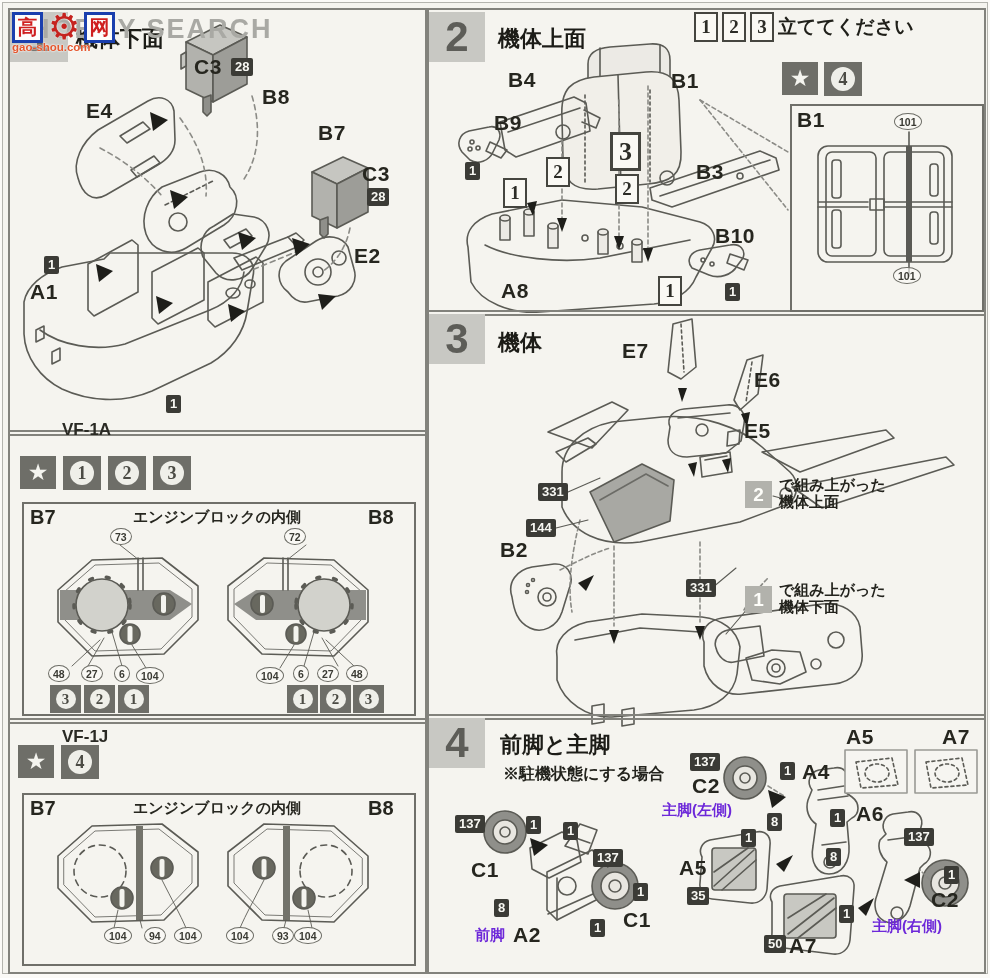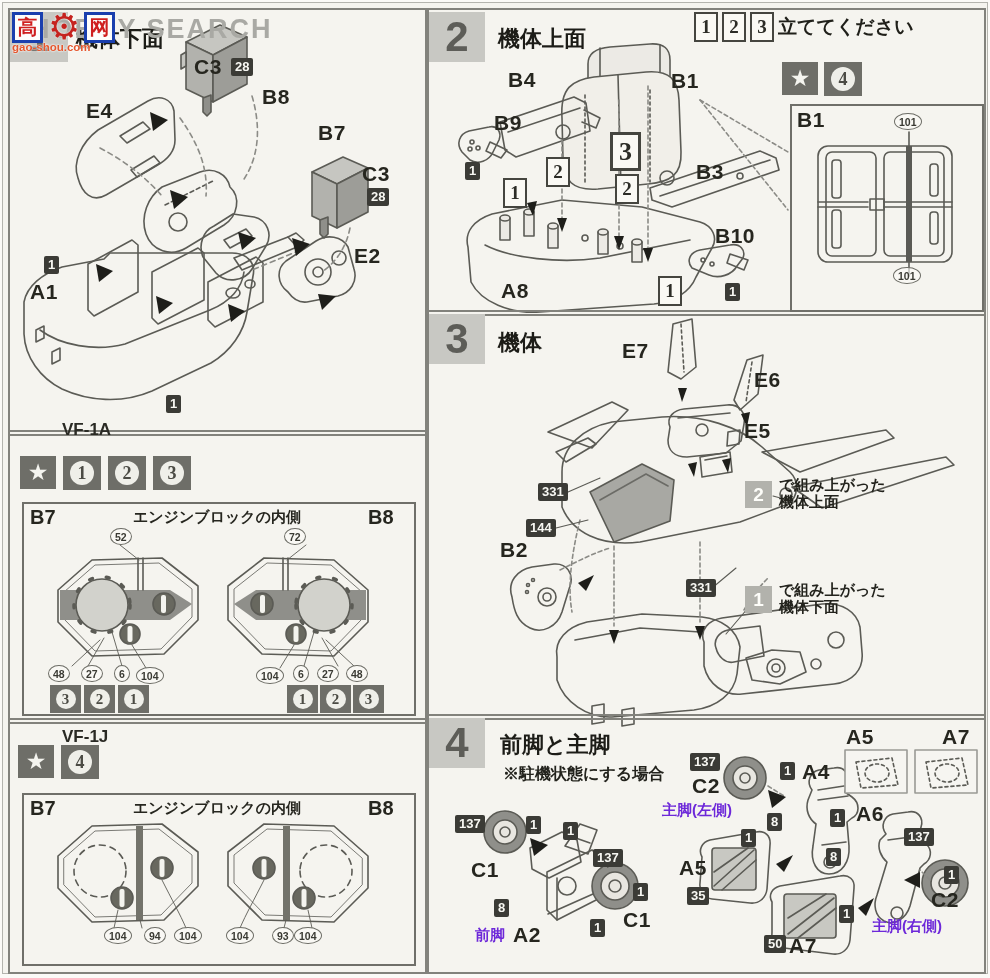--- a/index.html
+++ b/index.html
@@ -518,21 +518,21 @@
       <div class="lbl lbl-decal" style="left: 687px; top: 887px;">35</div>
       <div class="lbl lbl-decal" style="left: 944px; top: 866px;">1</div>
       <div class="lbl lbl-part" style="left: 931px; top: 888px;">C2</div>
       <div class="lbl lbl-decal" style="left: 839px; top: 905px;">1</div>
       <div class="lbl lbl-jp" style="left: 872px; top: 917px;">主脚(右側)</div>
       <div class="lbl lbl-decal" style="left: 764px; top: 935px;">50</div>
       <div class="lbl lbl-part" style="left: 789px; top: 934px;">A7</div>
       <div class="lbl lbl-part" style="left: 797px; top: 108px;">B1</div>
       <div class="lbl lbl-oval" style="left: 894px; top: 113px;">101</div>
       <div class="lbl lbl-oval" style="left: 893px; top: 267px;">101</div>
-      <div class="lbl lbl-oval" style="left: 110px; top: 528px;">52</div>
+      <div class="lbl lbl-oval" style="left: 110px; top: 528px;">73</div>
       <div class="lbl lbl-oval" style="left: 284px; top: 528px;">72</div>
       <div class="lbl lbl-oval" style="left: 48px; top: 665px;">48</div>
       <div class="lbl lbl-oval" style="left: 81px; top: 665px;">27</div>
       <div class="lbl lbl-oval" style="left: 114px; top: 665px;">6</div>
       <div class="lbl lbl-oval" style="left: 136px; top: 667px;">104</div>
       <div class="lbl lbl-circ-sm" style="left: 50px; top: 685px;">
         <span class="circle-digit">3</span>
       </div>
       <div class="lbl lbl-circ-sm" style="left: 84px; top: 685px;">
         <span class="circle-digit">2</span>

